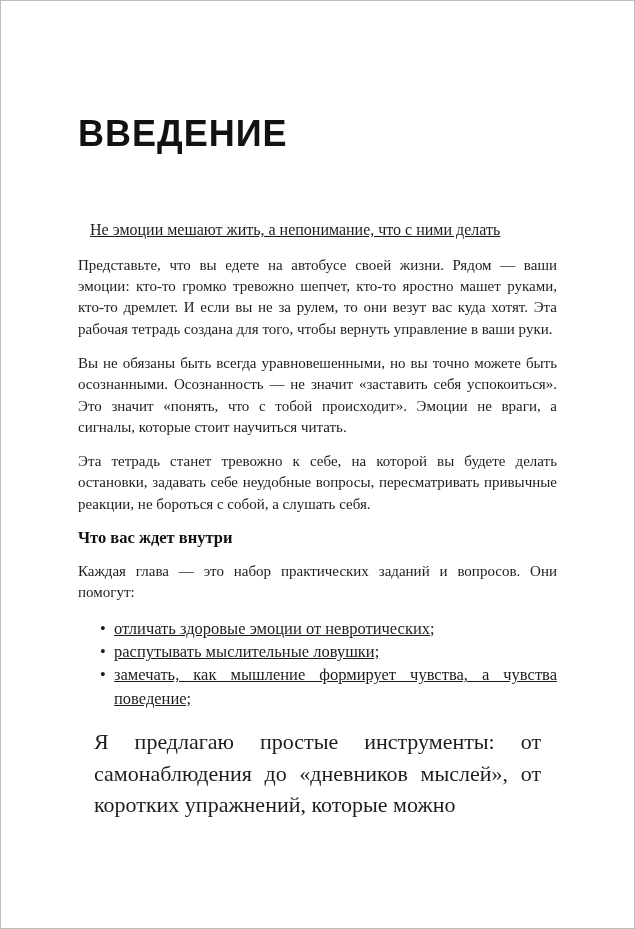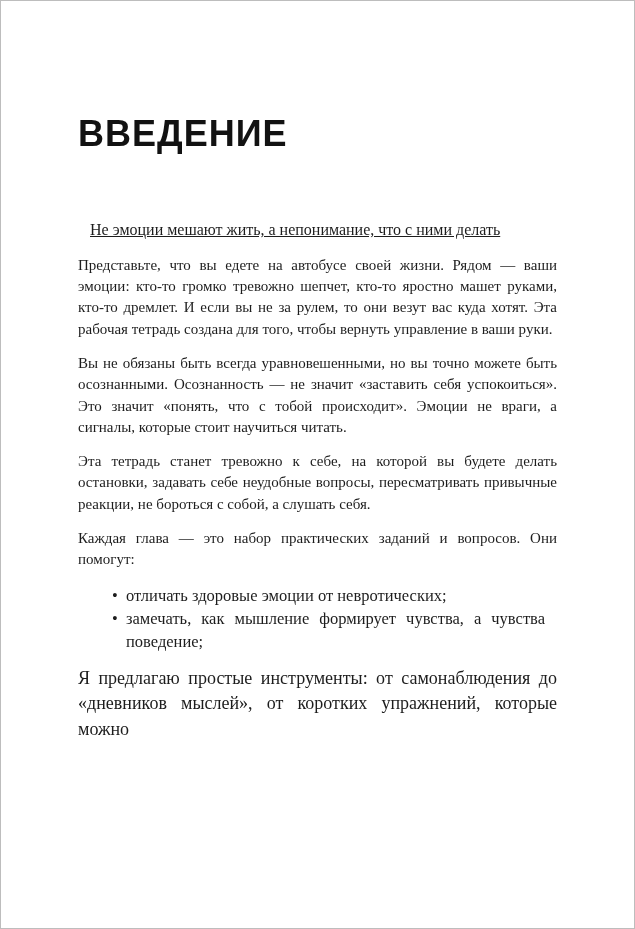--- a/index.html
+++ b/index.html
@@ -40,64 +40,69 @@
       text-align: justify;
     }
     .section-heading {
       margin: 2px 0 13px 0;
       font-size: 16.5px;
       font-weight: 700;
       color: #121212;
     }
     .bullet-list {
       list-style: none;
-      margin: 12px;
+      margin: 0;
       padding: 0 0 0 22px;
+      text-decoration: underline;
     }
     .bullet-list li {
       position: relative;
       padding-left: 14px;
       font-size: 16.5px;
       line-height: 1.42;
       text-align: justify;
     }
     .bullet-list li::before {
       content: "\2022";
       position: absolute;
       left: 0;
       top: 0;
     }
     .closing-par {
-      margin: 0;
-      font-size: 18px;
+      margin: 16px;
+      font-size: 22px;
       line-height: 1.42;
       text-align: justify;
     }
   </style>
 </head>
 <body>
 
 <div class="page">
 
   <h1 class="chapter-title">ВВЕДЕНИЕ</h1>
 
   <p class="epigraph">Не эмоции мешают жить, а непонимание, что с ними делать</p>
 
   <p class="body-par">Представьте, что вы едете на автобусе своей жизни. Рядом — ваши эмоции: кто-то громко тревожно шепчет, кто-то яростно машет руками, кто-то дремлет. И если вы не за рулем, то они везут вас куда хотят. Эта рабочая тетрадь создана для того, чтобы вернуть управление в ваши руки.</p>
 
   <p class="body-par">Вы не обязаны быть всегда уравновешенными, но вы точно можете быть осознанными. Осознанность — не значит «заставить себя успокоиться». Это значит «понять, что с тобой происходит». Эмоции не враги, а сигналы, которые стоит научиться читать.</p>
 
   <p class="body-par">Эта тетрадь станет тревожно к себе, на которой вы будете делать остановки, задавать себе неудобные вопросы, пересматривать привычные реакции, не бороться с собой, а слушать себя.</p>
 
+  <p class="section-heading">Что вас ждет внутри</p>
 
   <p class="body-par">Каждая глава — это набор практических заданий и вопросов. Они помогут:</p>
 
   <ul class="bullet-list">
     <li>
       <span>отличать здоровые эмоции от невротических;</span>
+    </li>
+    <li>
+      <span>распутывать мыслительные ловушки;</span>
     </li>
     <li>
       <span>замечать, как мышление формирует чувства, а чувства поведение;</span>
     </li>
   </ul>
 
   <p class="closing-par">Я предлагаю простые инструменты: от самонаблюдения до «дневников мыслей», от коротких упражнений, которые можно</p>
 
 </div>
 

